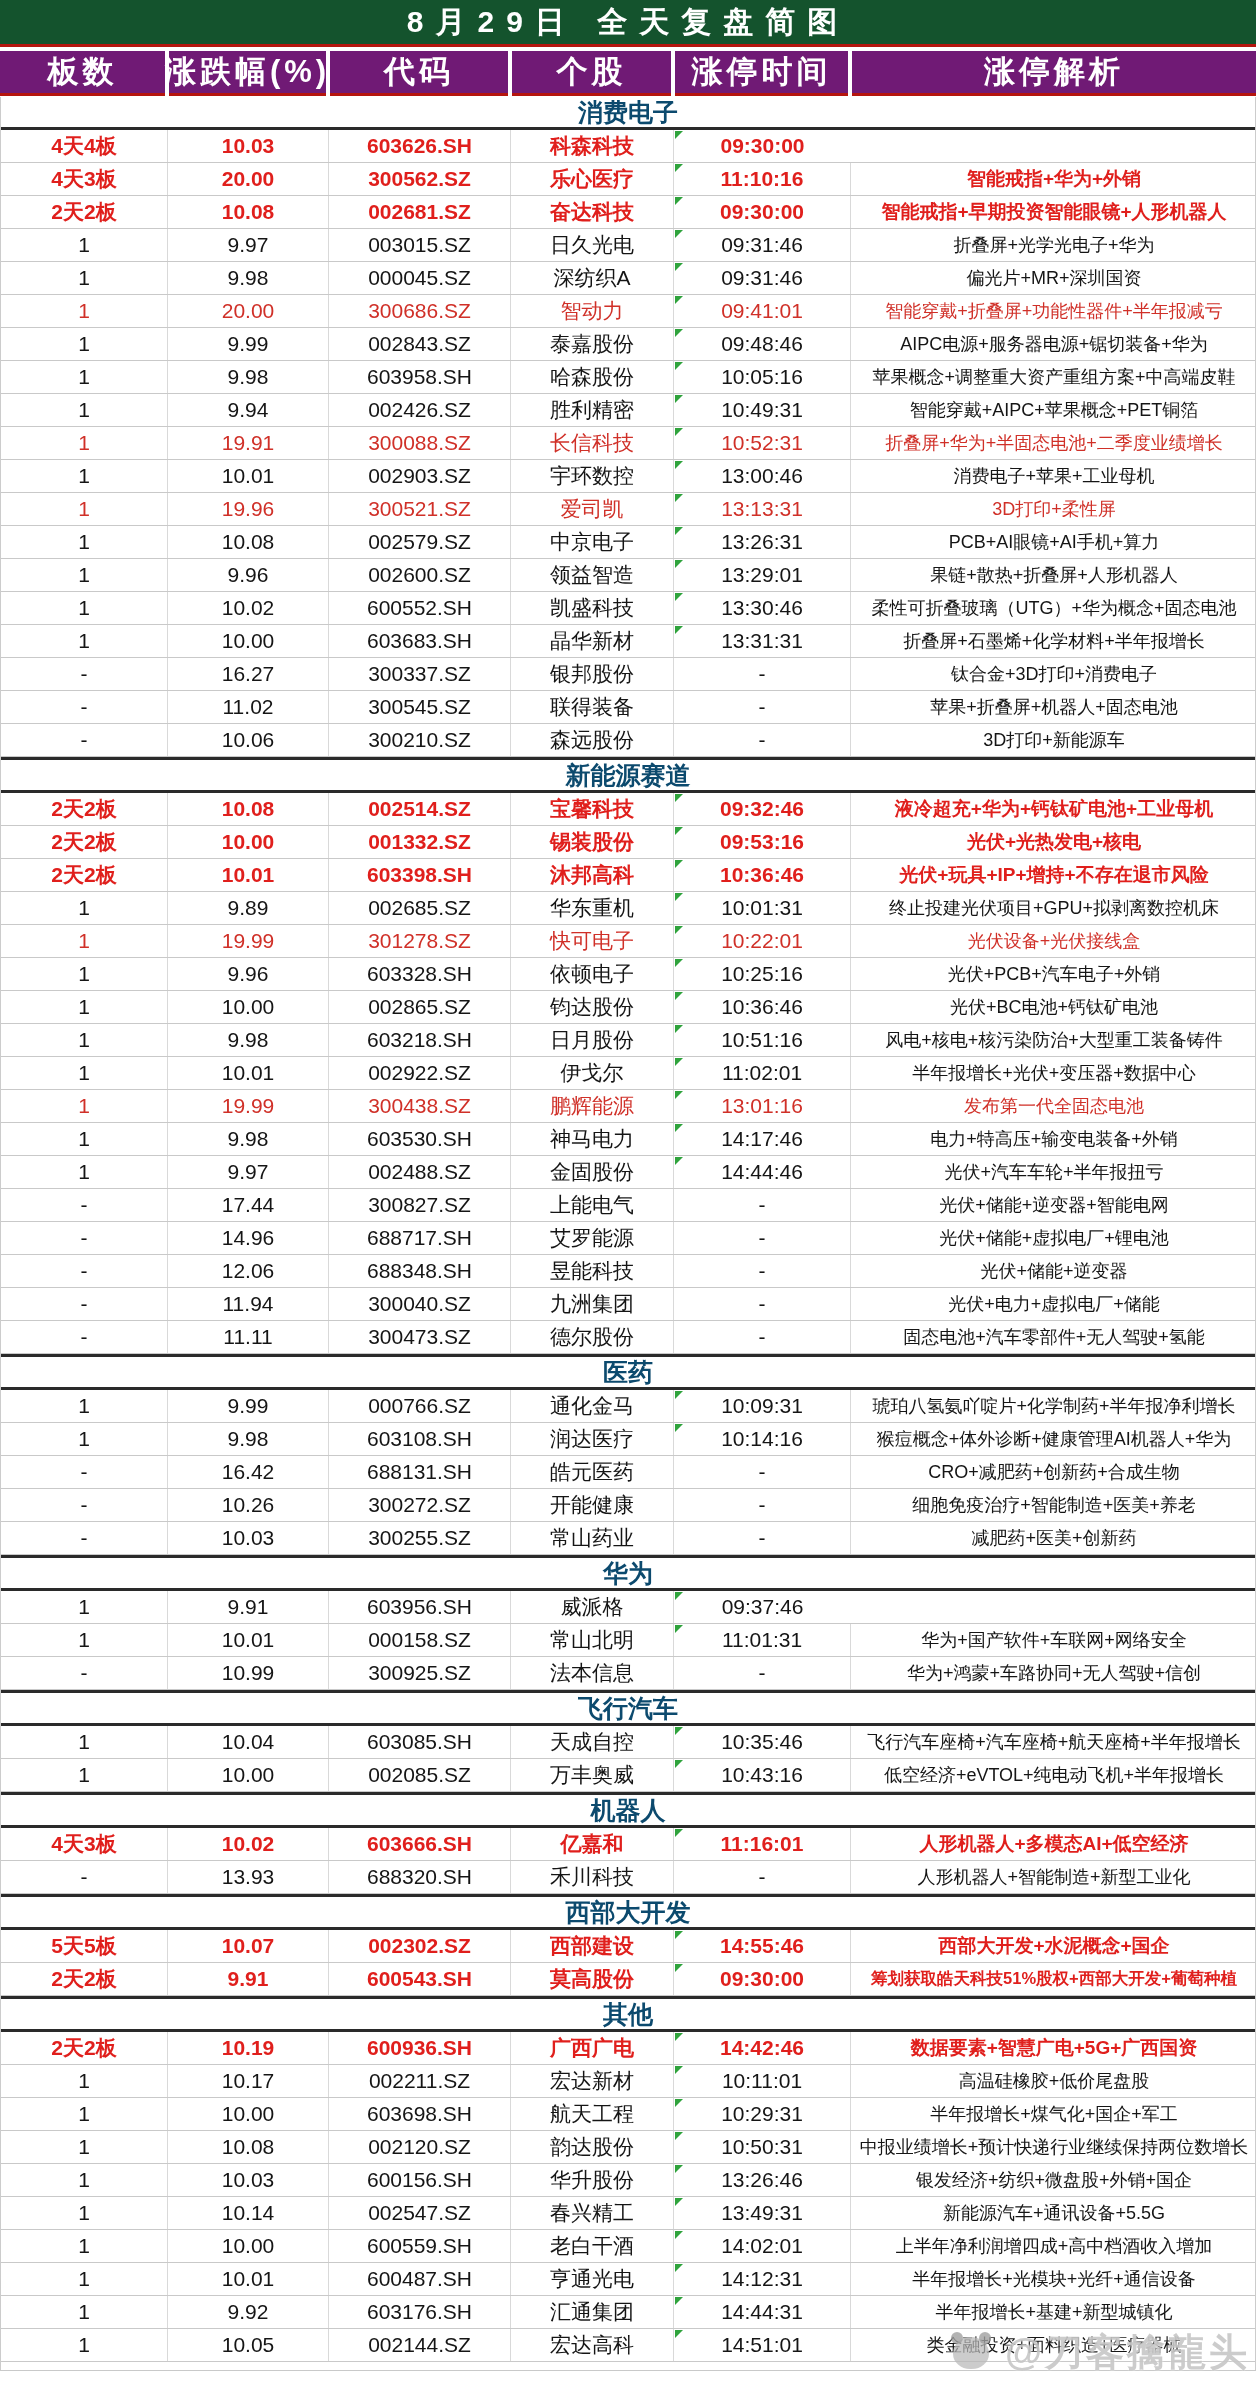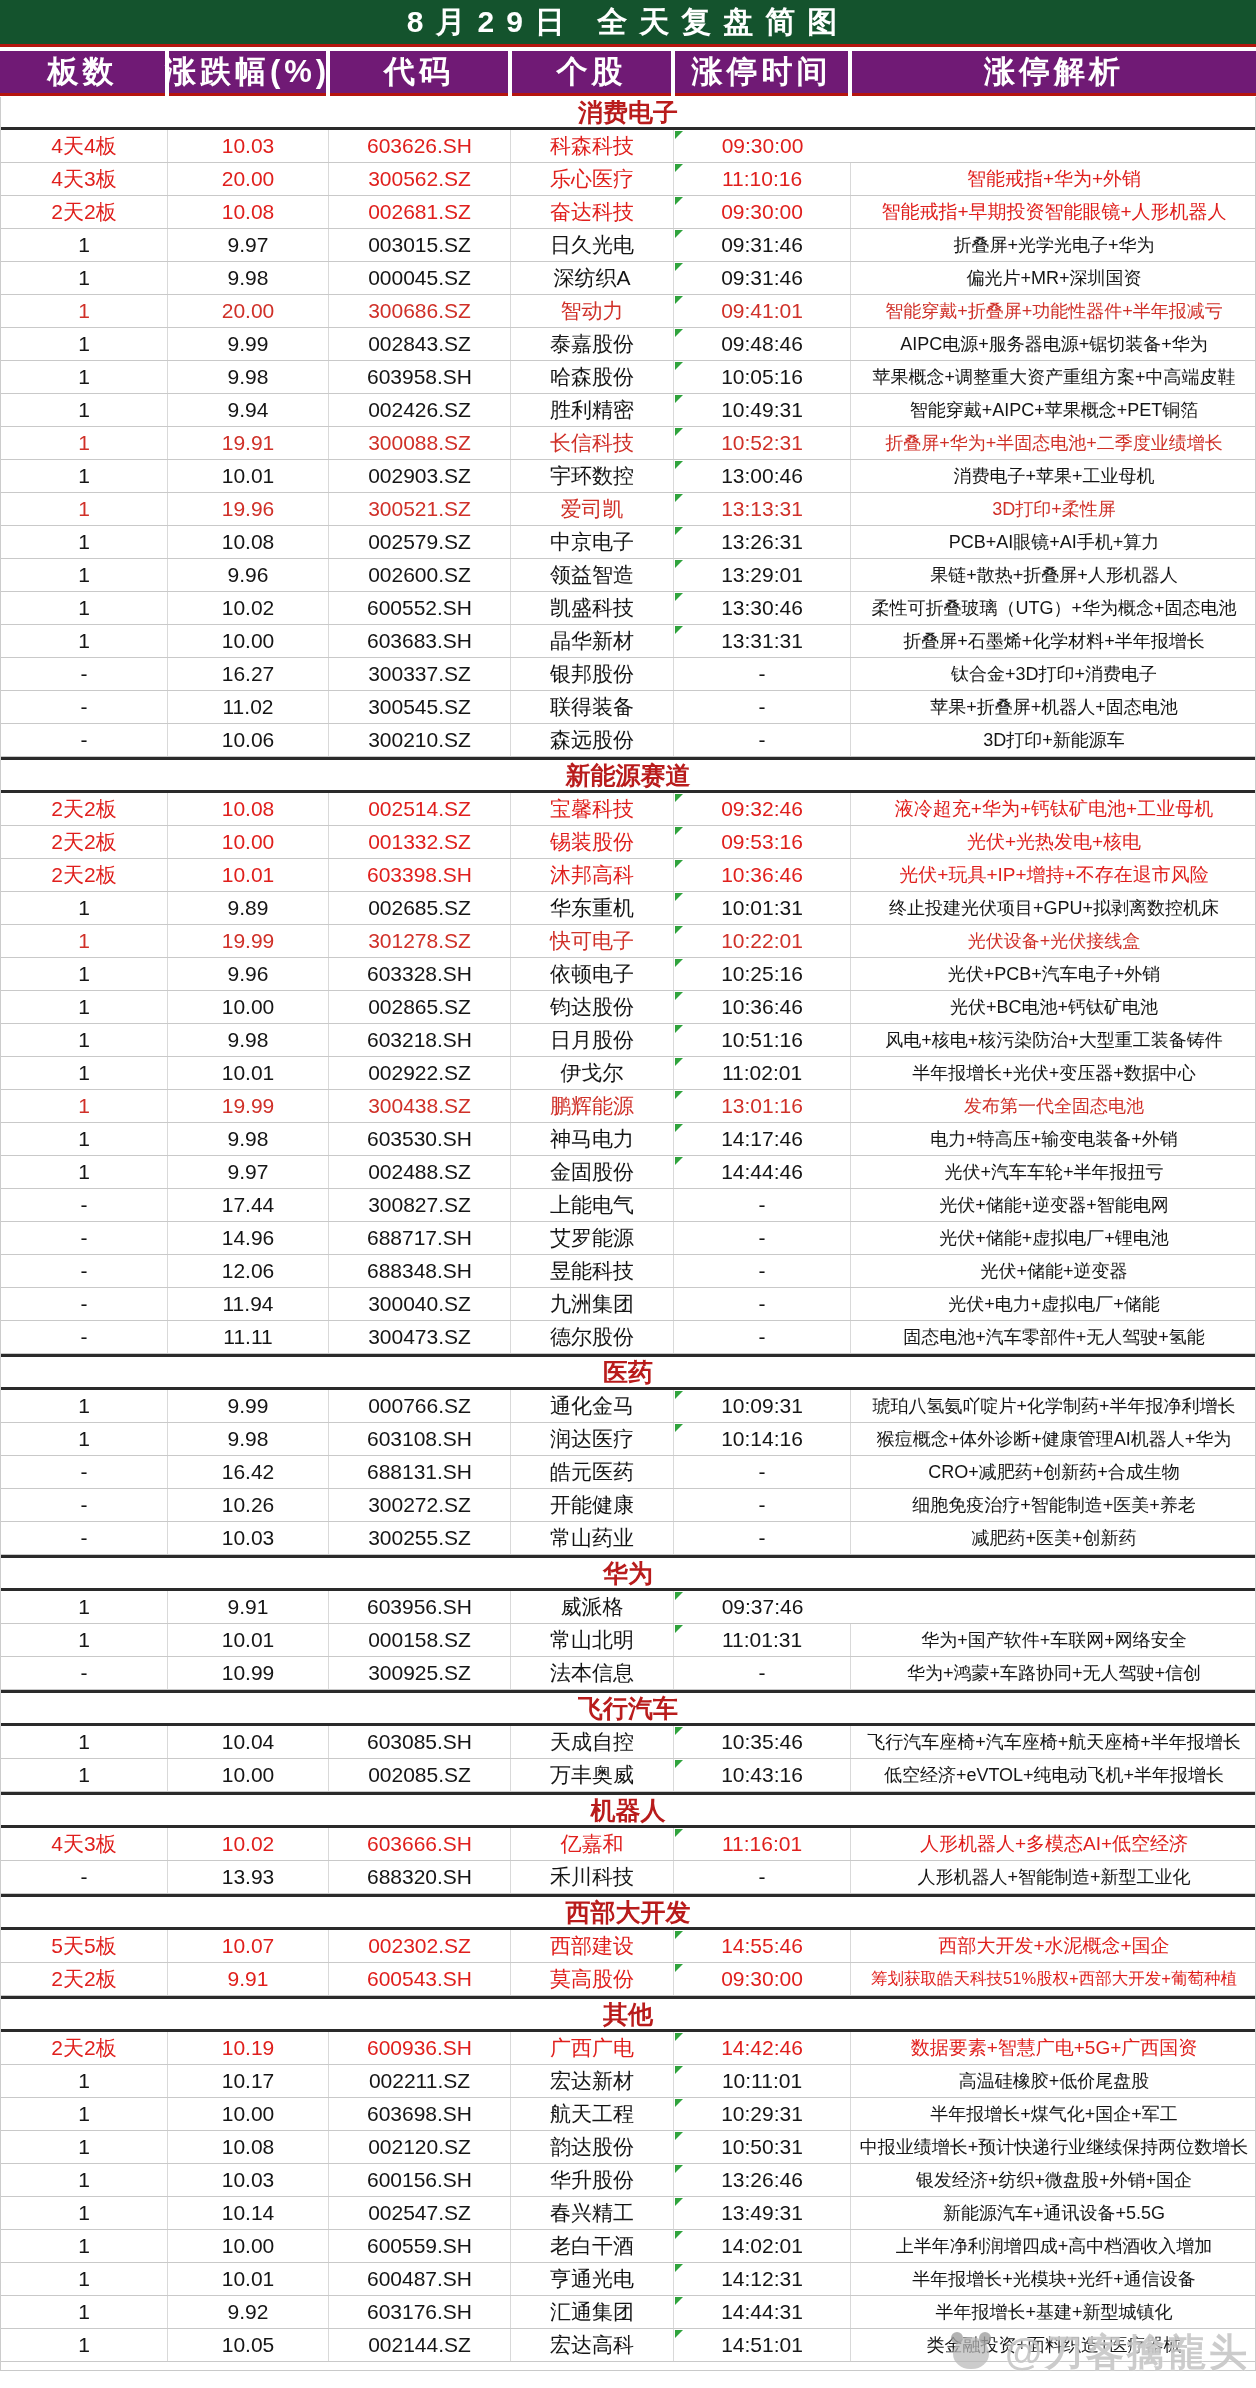--- a/index.html
+++ b/index.html
@@ -44,42 +44,42 @@
     margin-top:5px;
     border-left:1px solid #cccccc;
     border-right:1px solid #cccccc;
   }
   .section-header{
     height:30px;
     border-top:3px solid #2a2a2a;
     border-bottom:3px solid #2a2a2a;
     background:#ffffff;
     display:flex;align-items:center;justify-content:center;
-    font-size:25px;font-weight:bold;color:#b91c1c;
+    font-size:25px;font-weight:bold;color:#0c4a6e;
   }
   .section-header.first{border-top:none;}
   .row{
     display:grid;
     grid-template-columns:167px 161px 182px 163px 177px 406px;
     height:32px;
     border-bottom:1px solid #c9c9c9;
     background:#ffffff;
   }
   .cell{
     position:relative;
     display:flex;align-items:center;justify-content:center;
     font-size:21px;color:#151515;
     border-right:1px solid #d9d9d9;
     white-space:nowrap;
     overflow:visible;
   }
   .cell:last-child{border-right:none;}
   .cell-analysis{font-size:18px;}
   .cell-analysis.tight{font-size:16px;}
-  .row--bold .cell{color:#e01f1c;font-weight:normal;}
+  .row--bold .cell{color:#e01f1c;font-weight:bold;}
   .row--bold .cell-analysis{font-size:19px;}
   .row--bold .cell-analysis.tight{font-size:16.5px;}
   .row--red .cell{color:#d03028;}
   .green-tri{
     position:absolute;top:1px;left:1px;
     width:0;height:0;
     border-top:8px solid #2fa33c;
     border-right:8px solid transparent;
   }
   .bottom-sliver{

